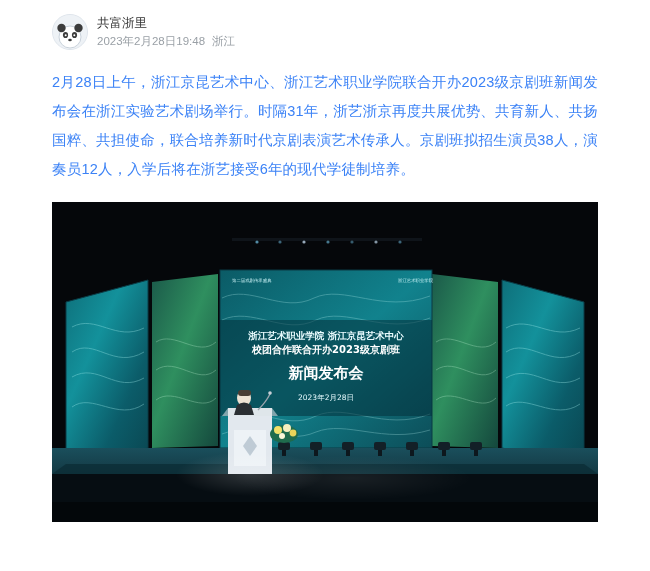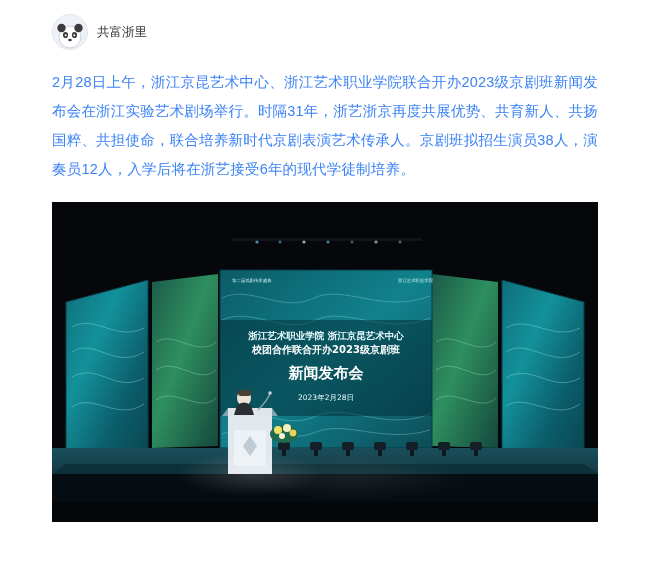--- a/index.html
+++ b/index.html
@@ -99,20 +99,23 @@
         <circle cx="25.5" cy="13" r="4.2" fill="#3c3c3c"></circle>
         <ellipse cx="12.5" cy="20" rx="2.6" ry="3.1" fill="#3c3c3c"></ellipse>
         <ellipse cx="21.5" cy="20" rx="2.6" ry="3.1" fill="#3c3c3c"></ellipse>
         <circle cx="12.7" cy="20.2" r="1" fill="#ffffff"></circle>
         <circle cx="21.3" cy="20.2" r="1" fill="#ffffff"></circle>
         <ellipse cx="17" cy="25" rx="1.8" ry="1.2" fill="#3c3c3c"></ellipse>
       </svg>
     </div>
     <div class="byline-text">
       <span class="author">共富浙里</span>
+      <span class="meta">
+        <span>2023年2月28日19:48</span><span class="sep"></span><span>浙江</span>
+      </span>
     </div>
   </div>
 
   <p class="body-text">2月28日上午，浙江京昆艺术中心、浙江艺术职业学院联合开办2023级京剧班新闻发布会在浙江实验艺术剧场举行。时隔31年，浙艺浙京再度共展优势、共育新人、共扬国粹、共担使命，联合培养新时代京剧表演艺术传承人。京剧班拟招生演员38人，演奏员12人，入学后将在浙艺接受6年的现代学徒制培养。</p>
 
   <div class="figure">
     <div class="photo">
       <svg width="546" height="320" viewBox="0 0 546 320">
         <defs>
           <linearGradient id="teal" x1="0" y1="0" x2="1" y2="1">

